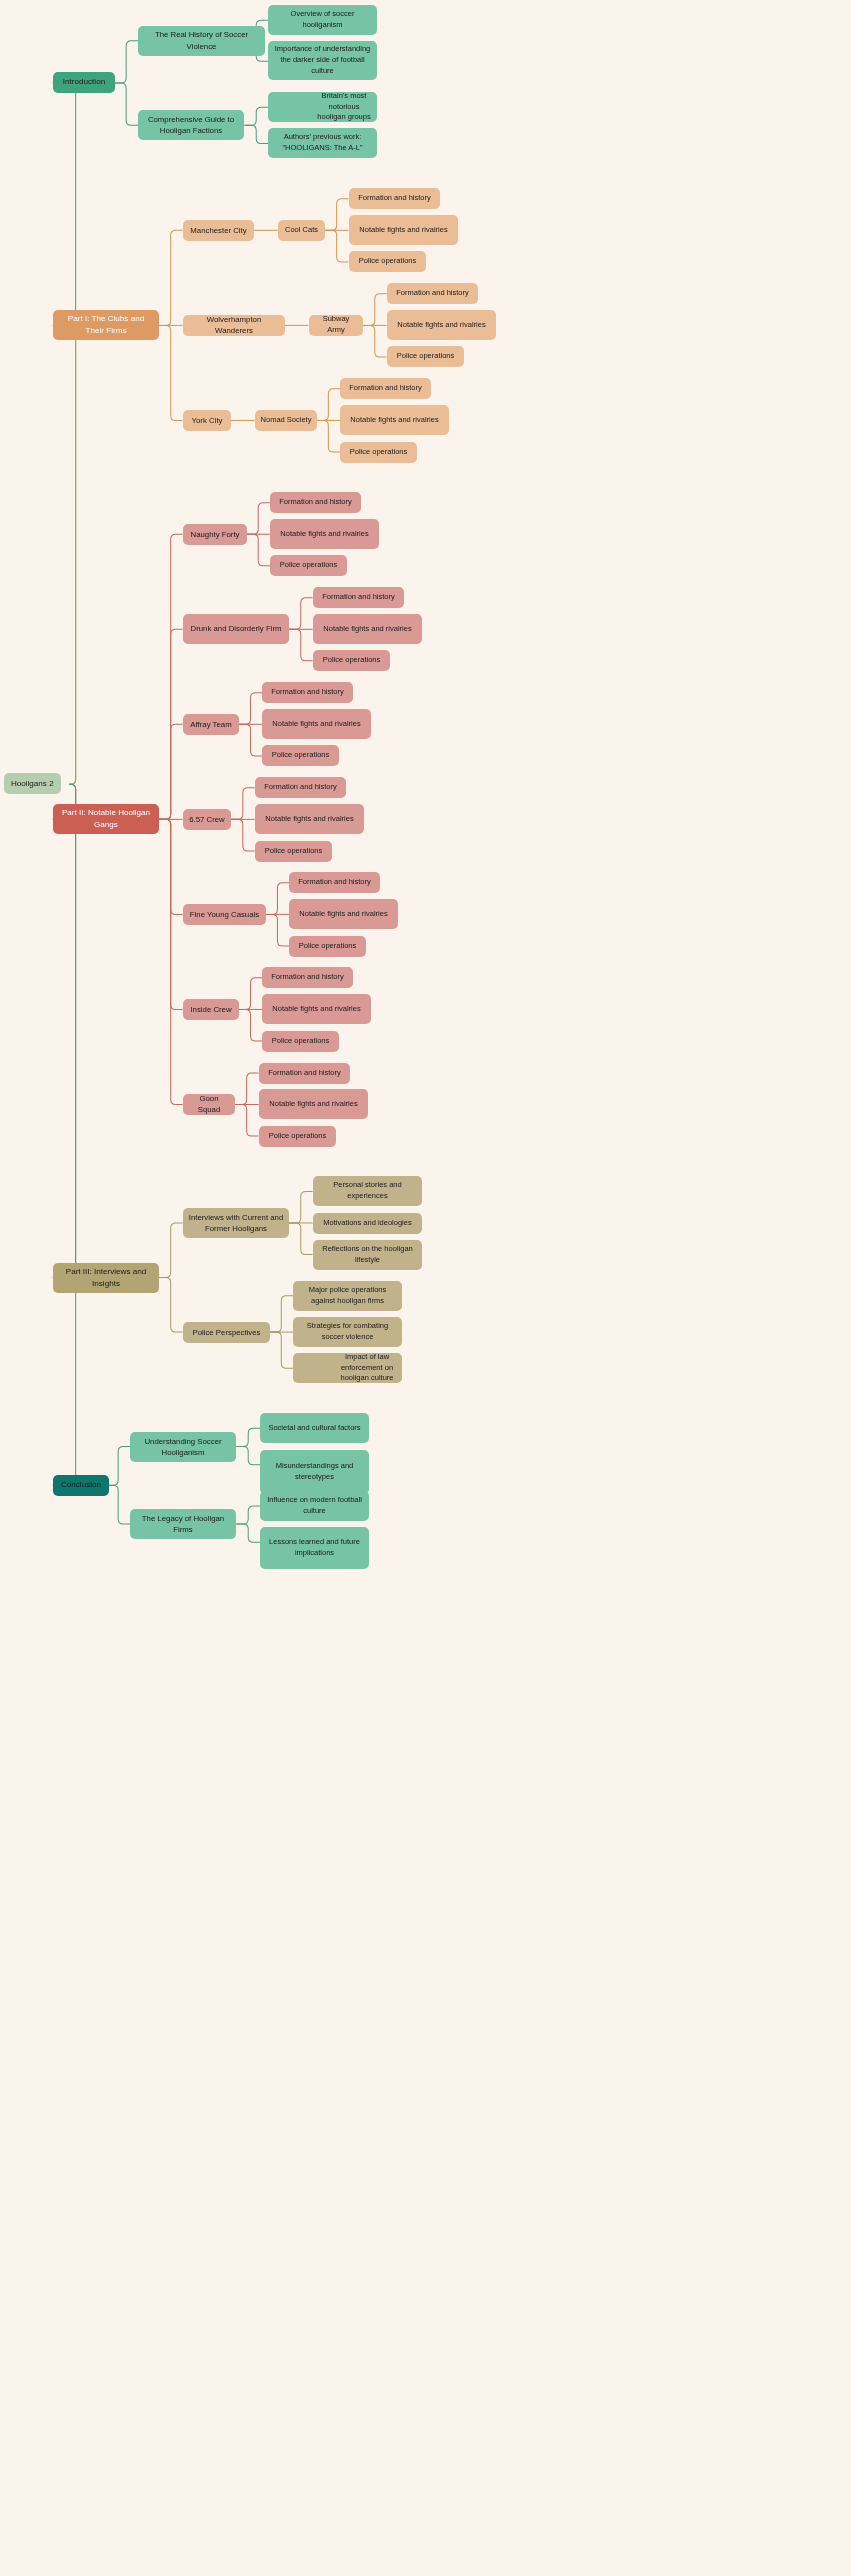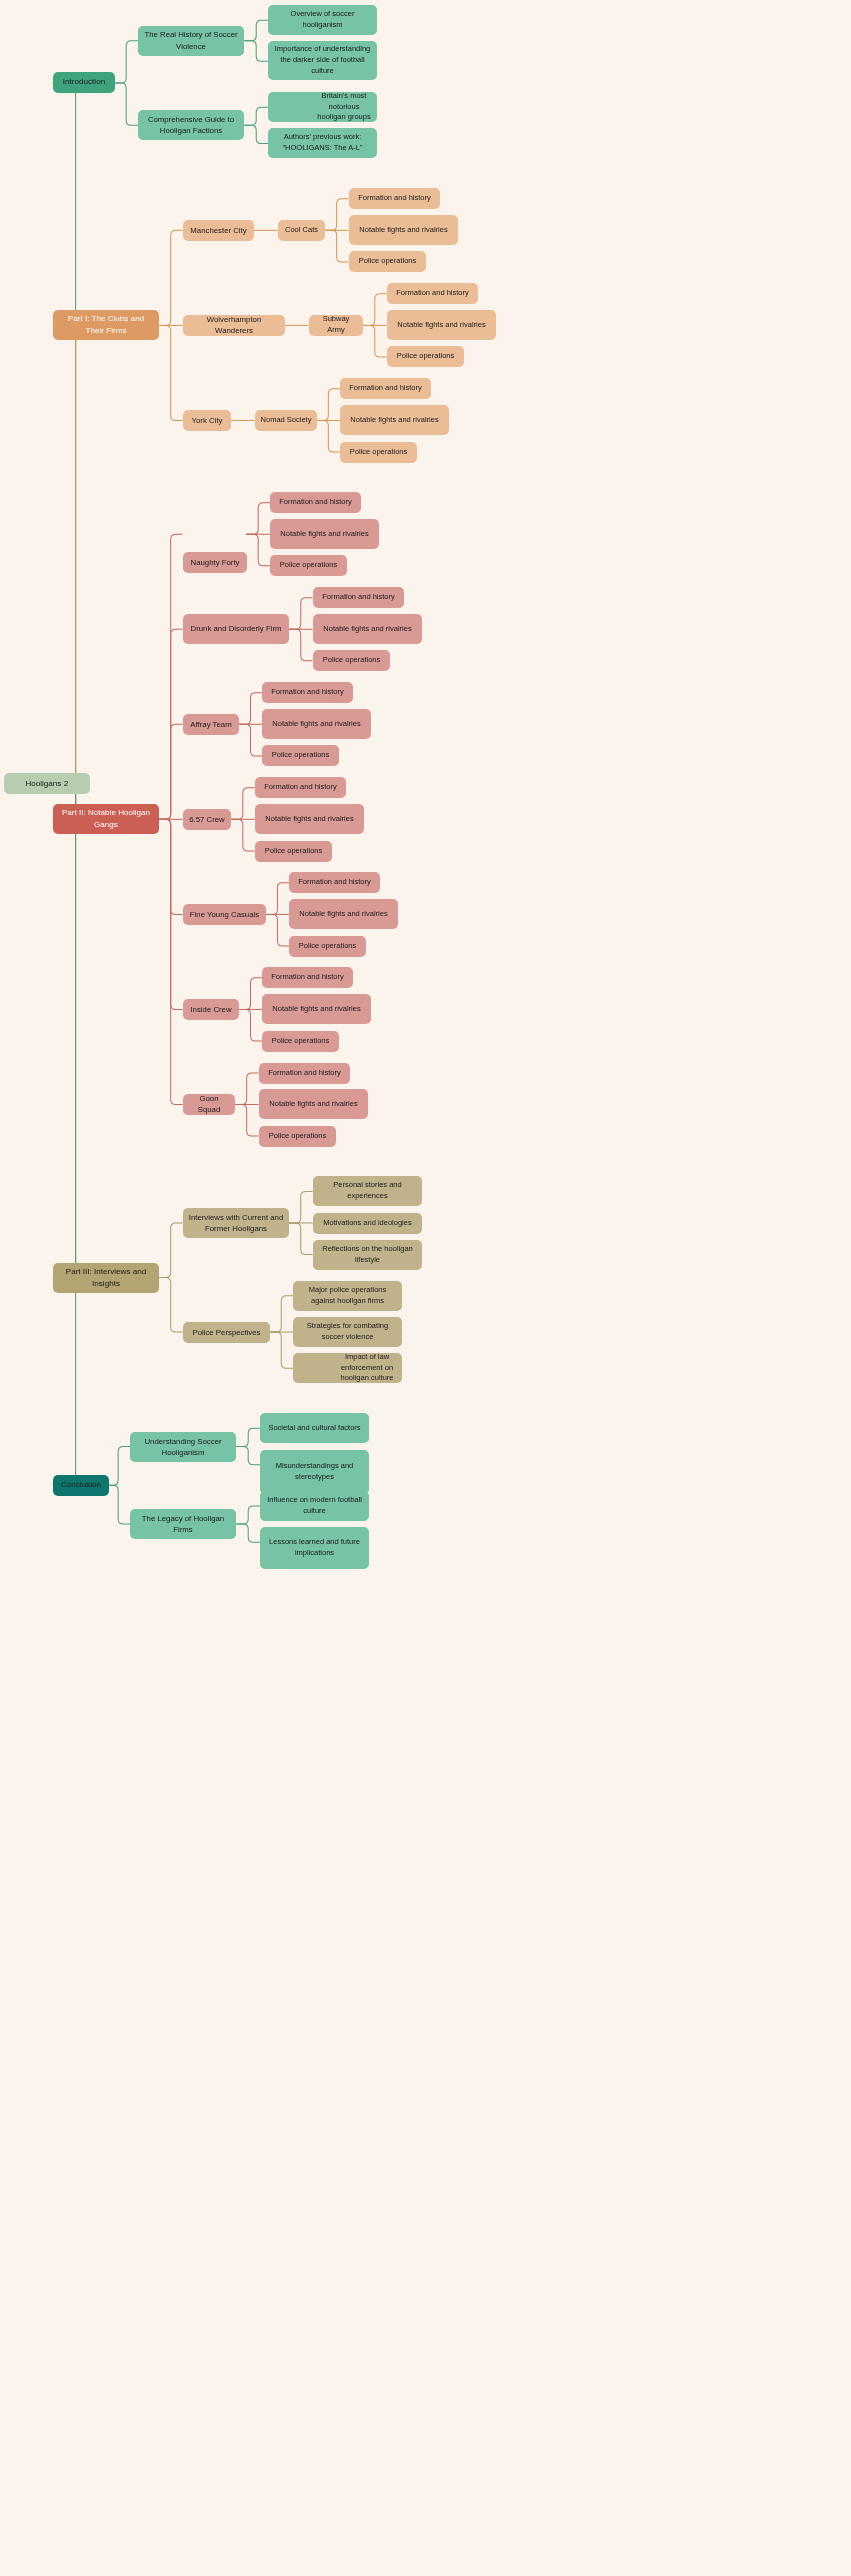--- a/index.html
+++ b/index.html
@@ -99,24 +99,24 @@
       <path d="M 254 2042.75 L 265 2042.75 Q 273 2042.75 273 2034.75 L 273 1963.5 Q 273 1955.5 281 1955.5 L 292 1955.5" fill="none" stroke="#a89a68" stroke-width="1.6"></path>
       <path d="M 254 2042.75 L 265 2042.75 Q 273 2042.75 273 2050.75 L 273 2122 Q 273 2130 281 2130 L 292 2130" fill="none" stroke="#a89a68" stroke-width="1.6"></path>
       <path d="M 377.96000000000004 2313 L 388.96000000000004 2313 Q 396.96000000000004 2313 396.96000000000004 2305 L 396.96000000000004 2292 Q 396.96000000000004 2284 404.96000000000004 2284 L 415.96000000000004 2284" fill="none" stroke="#4a9c7c" stroke-width="1.6"></path>
       <path d="M 377.96000000000004 2313 L 388.96000000000004 2313 Q 396.96000000000004 2313 396.96000000000004 2321 L 396.96000000000004 2334 Q 396.96000000000004 2342 404.96000000000004 2342 L 415.96000000000004 2342" fill="none" stroke="#4a9c7c" stroke-width="1.6"></path>
       <path d="M 377.96000000000004 2437 L 388.96000000000004 2437 Q 396.96000000000004 2437 396.96000000000004 2429 L 396.96000000000004 2416 Q 396.96000000000004 2408 404.96000000000004 2408 L 415.96000000000004 2408" fill="none" stroke="#4a9c7c" stroke-width="1.6"></path>
       <path d="M 377.96000000000004 2437 L 388.96000000000004 2437 Q 396.96000000000004 2437 396.96000000000004 2445 L 396.96000000000004 2458 Q 396.96000000000004 2466 404.96000000000004 2466 L 415.96000000000004 2466" fill="none" stroke="#4a9c7c" stroke-width="1.6"></path>
       <path d="M 169.96 2375 L 180.96 2375 Q 188.96 2375 188.96 2367 L 188.96 2321 Q 188.96 2313 196.96 2313 L 207.96 2313" fill="none" stroke="#4a9c7c" stroke-width="1.6"></path>
       <path d="M 169.96 2375 L 180.96 2375 Q 188.96 2375 188.96 2383 L 188.96 2429 Q 188.96 2437 196.96 2437 L 207.96 2437" fill="none" stroke="#4a9c7c" stroke-width="1.6"></path>
     </svg>
   <div id="node-layer">
-      <div class="node lvl-root" style="left: 3.8px; top: 773px; width: 86px; height: 21px; background: rgb(183, 205, 176);"><span>Hooligans 2</span></div>
+      <div class="node lvl-root" style="left: 3.8px; top: 773px; width: 57px; height: 21px; background: rgb(183, 205, 176);"><span>Hooligans 2</span></div>
       <div class="node lvl-3" style="left: 268px; top: 5px; width: 109px; height: 30px; background: rgb(119, 195, 165);"><span>Overview of soccer hooliganism</span></div>
       <div class="node lvl-3" style="left: 268px; top: 41px; width: 109px; height: 39px; background: rgb(119, 195, 165);"><span>Importance of understanding the darker side of football culture</span></div>
-      <div class="node lvl-2" style="left: 138px; top: 25.5px; width: 106px; height: 30px; background: rgb(119, 195, 165);"><span>The Real History of Soccer Violence</span></div>
+      <div class="node lvl-2" style="left: 138px; top: 25.5px; width: 127px; height: 30px; background: rgb(119, 195, 165);"><span>The Real History of Soccer Violence</span></div>
       <div class="node lvl-3" style="left: 268px; top: 92px; width: 109px; height: 30px; background: rgb(119, 195, 165); padding-left: 48px;"><span>Britain's most notorious hooligan groups</span></div>
       <div class="node lvl-3" style="left: 268px; top: 128px; width: 109px; height: 30px; background: rgb(119, 195, 165);"><span>Authors' previous work: "HOOLIGANS: The A-L"</span></div>
       <div class="node lvl-2" style="left: 138px; top: 110px; width: 106px; height: 30px; background: rgb(119, 195, 165);"><span>Comprehensive Guide to Hooligan Factions</span></div>
       <div class="node lvl-1" style="left: 53px; top: 72px; width: 62px; height: 20.6px; background: rgb(63, 163, 126);"><span>Introduction</span></div>
       <div class="node lvl-4" style="left: 349px; top: 188px; width: 91px; height: 20.6px; background: rgb(234, 189, 151);"><span>Formation and history</span></div>
       <div class="node lvl-4" style="left: 349px; top: 215px; width: 109px; height: 30px; background: rgb(234, 189, 151);"><span>Notable fights and rivalries</span></div>
       <div class="node lvl-4" style="left: 349px; top: 251px; width: 77px; height: 20.6px; background: rgb(234, 189, 151);"><span>Police operations</span></div>
       <div class="node lvl-3" style="left: 278px; top: 220px; width: 47px; height: 20.6px; background: rgb(234, 189, 151);"><span>Cool Cats</span></div>
       <div class="node lvl-2" style="left: 183px; top: 220px; width: 71px; height: 20.6px; background: rgb(234, 189, 151);"><span>Manchester City</span></div>
       <div class="node lvl-4" style="left: 387px; top: 283px; width: 91px; height: 20.6px; background: rgb(234, 189, 151);"><span>Formation and history</span></div>
@@ -126,21 +126,21 @@
       <div class="node lvl-2" style="left: 183px; top: 315px; width: 102px; height: 20.6px; background: rgb(234, 189, 151);"><span>Wolverhampton Wanderers</span></div>
       <div class="node lvl-4" style="left: 340px; top: 378px; width: 91px; height: 20.6px; background: rgb(234, 189, 151);"><span>Formation and history</span></div>
       <div class="node lvl-4" style="left: 340px; top: 405px; width: 109px; height: 30px; background: rgb(234, 189, 151);"><span>Notable fights and rivalries</span></div>
       <div class="node lvl-4" style="left: 340px; top: 442px; width: 77px; height: 20.6px; background: rgb(234, 189, 151);"><span>Police operations</span></div>
       <div class="node lvl-3" style="left: 255px; top: 410px; width: 62px; height: 20.6px; background: rgb(234, 189, 151);"><span>Nomad Society</span></div>
       <div class="node lvl-2" style="left: 183px; top: 410px; width: 48px; height: 20.6px; background: rgb(234, 189, 151);"><span>York City</span></div>
       <div class="node lvl-1 white-text" style="left: 53px; top: 310px; width: 106px; height: 30px; background: rgb(221, 155, 99);"><span>Part I: The Clubs and Their Firms</span></div>
       <div class="node lvl-3" style="left: 270px; top: 492px; width: 91px; height: 20.6px; background: rgb(217, 154, 149);"><span>Formation and history</span></div>
       <div class="node lvl-3" style="left: 270px; top: 519px; width: 109px; height: 30px; background: rgb(217, 154, 149);"><span>Notable fights and rivalries</span></div>
       <div class="node lvl-3" style="left: 270px; top: 555px; width: 77px; height: 20.6px; background: rgb(217, 154, 149);"><span>Police operations</span></div>
-      <div class="node lvl-2" style="left: 183px; top: 524px; width: 64px; height: 20.6px; background: rgb(217, 154, 149); margin-top: 28px;"><span>Naughty Forty</span></div>
+      <div class="node lvl-2" style="left: 183px; top: 524px; width: 64px; height: 20.6px; background: rgb(217, 154, 149);"><span>Naughty Forty</span></div>
       <div class="node lvl-3" style="left: 313px; top: 587px; width: 91px; height: 20.6px; background: rgb(217, 154, 149);"><span>Formation and history</span></div>
       <div class="node lvl-3" style="left: 313px; top: 614px; width: 109px; height: 30px; background: rgb(217, 154, 149);"><span>Notable fights and rivalries</span></div>
       <div class="node lvl-3" style="left: 313px; top: 650px; width: 77px; height: 20.6px; background: rgb(217, 154, 149);"><span>Police operations</span></div>
       <div class="node lvl-2" style="left: 183px; top: 614px; width: 106px; height: 30px; background: rgb(217, 154, 149);"><span>Drunk and Disorderly Firm</span></div>
       <div class="node lvl-3" style="left: 262px; top: 682px; width: 91px; height: 20.6px; background: rgb(217, 154, 149);"><span>Formation and history</span></div>
       <div class="node lvl-3" style="left: 262px; top: 709px; width: 109px; height: 30px; background: rgb(217, 154, 149);"><span>Notable fights and rivalries</span></div>
       <div class="node lvl-3" style="left: 262px; top: 745px; width: 77px; height: 20.6px; background: rgb(217, 154, 149);"><span>Police operations</span></div>
       <div class="node lvl-2" style="left: 183px; top: 714px; width: 56px; height: 20.6px; background: rgb(217, 154, 149);"><span>Affray Team</span></div>
       <div class="node lvl-3" style="left: 255px; top: 777px; width: 91px; height: 20.6px; background: rgb(217, 154, 149);"><span>Formation and history</span></div>
       <div class="node lvl-3" style="left: 255px; top: 804px; width: 109px; height: 30px; background: rgb(217, 154, 149);"><span>Notable fights and rivalries</span></div>

